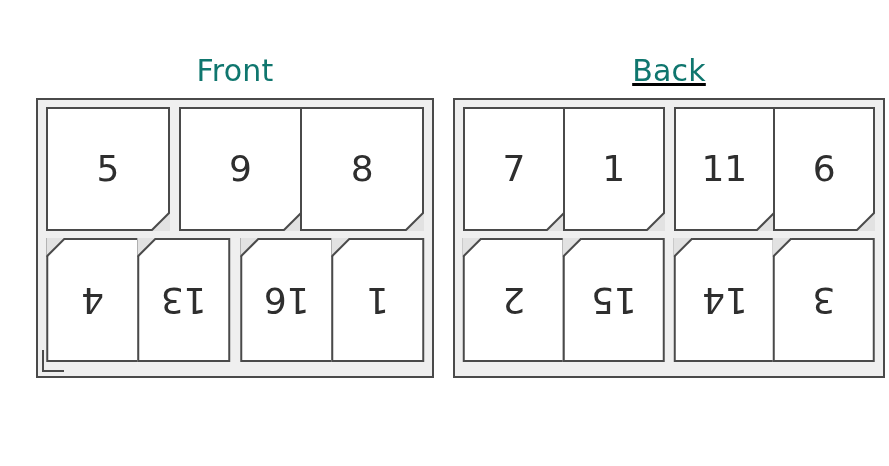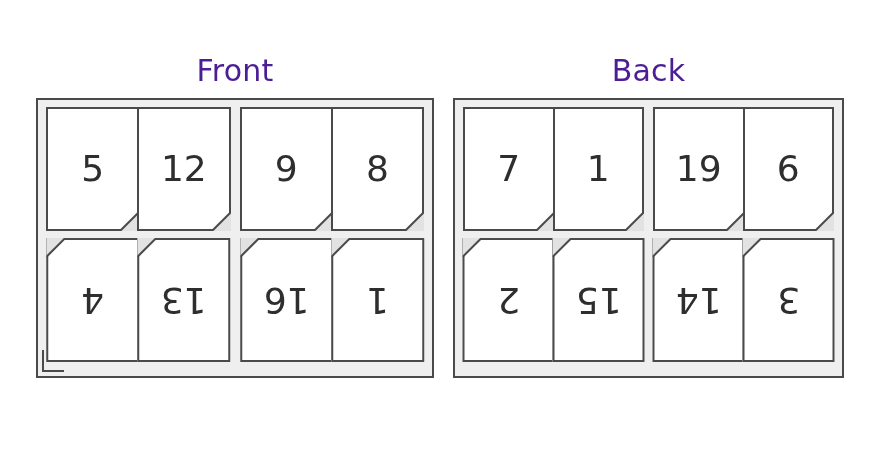--- a/index.html
+++ b/index.html
@@ -23,27 +23,27 @@
     height: 466px;
     background: #ffffff;
   }
 
   
   .sheet-group {
     position: absolute;
     top: 52px;
   }
   #sheet-group-front { left: 36px;  width: 398px; }
-  #sheet-group-back  { left: 453px; width: 391px; }
+  #sheet-group-back  { left: 453px; width: 432px; text-decoration: underline; }
 
   .sheet-title {
     text-align: center;
     font-size: 30px;
     line-height: 38px;
-    color: #4c1d95;
+    color: #0f766e;
     letter-spacing: 0.2px;
     font-weight: 400;
     height: 38px;
     white-space: nowrap;
   }
 
   
   .sheet {
     position: relative;
     margin-top: 8px;
@@ -143,29 +143,20 @@
         <div class="page-row page-row-top">
           <div class="page">
             <span class="page-number">5</span>
             <span class="page-fold">
               <svg width="19" height="19" viewBox="0 0 19 19">
                 <polygon points="0,19 19,19 19,0" fill="#e2e2e2" stroke="none"></polygon>
                 <line x1="0" y1="19" x2="19" y2="0" stroke="#4a4a4a" stroke-width="2"></line>
               </svg>
             </span>
           </div>
-          <div class="page">
-            <span class="page-number">12</span>
-            <span class="page-fold">
-              <svg width="19" height="19" viewBox="0 0 19 19">
-                <polygon points="0,19 19,19 19,0" fill="#e2e2e2" stroke="none"></polygon>
-                <line x1="0" y1="19" x2="19" y2="0" stroke="#4a4a4a" stroke-width="2"></line>
-              </svg>
-            </span>
-          </div>
           <div class="gutter"></div>
           <div class="page">
             <span class="page-number">9</span>
             <span class="page-fold">
               <svg width="19" height="19" viewBox="0 0 19 19">
                 <polygon points="0,19 19,19 19,0" fill="#e2e2e2" stroke="none"></polygon>
                 <line x1="0" y1="19" x2="19" y2="0" stroke="#4a4a4a" stroke-width="2"></line>
               </svg>
             </span>
           </div>
@@ -246,21 +237,21 @@
             <span class="page-number">1</span>
             <span class="page-fold">
               <svg width="19" height="19" viewBox="0 0 19 19">
                 <polygon points="0,19 19,19 19,0" fill="#e2e2e2" stroke="none"></polygon>
                 <line x1="0" y1="19" x2="19" y2="0" stroke="#4a4a4a" stroke-width="2"></line>
               </svg>
             </span>
           </div>
           <div class="gutter"></div>
           <div class="page">
-            <span class="page-number">19</span>
+            <span class="page-number">11</span>
             <span class="page-fold">
               <svg width="19" height="19" viewBox="0 0 19 19">
                 <polygon points="0,19 19,19 19,0" fill="#e2e2e2" stroke="none"></polygon>
                 <line x1="0" y1="19" x2="19" y2="0" stroke="#4a4a4a" stroke-width="2"></line>
               </svg>
             </span>
           </div>
           <div class="page">
             <span class="page-number">6</span>
             <span class="page-fold">

